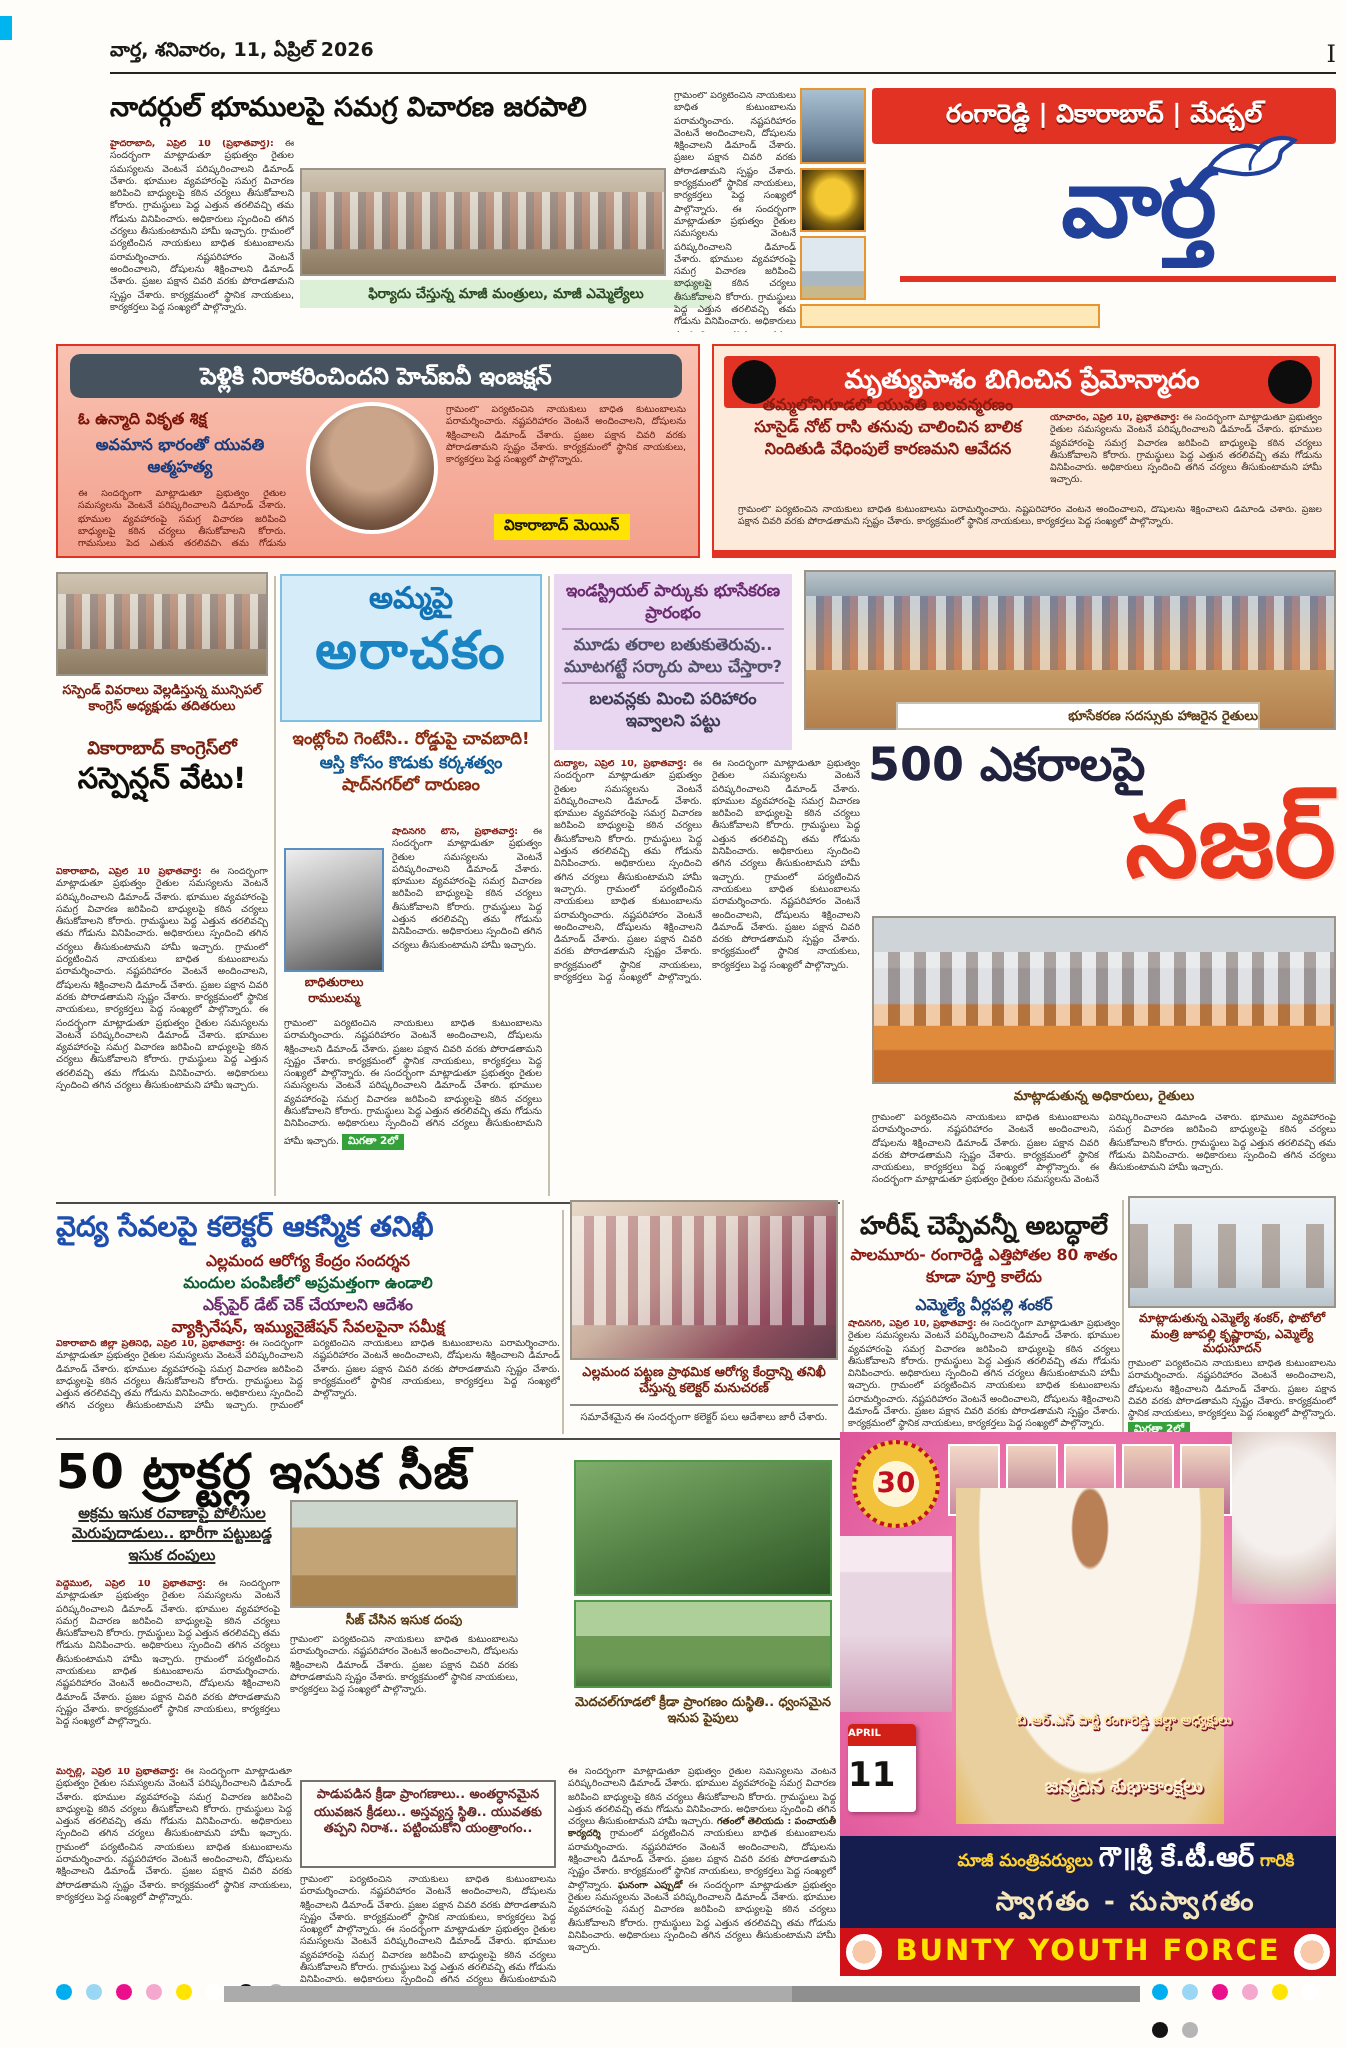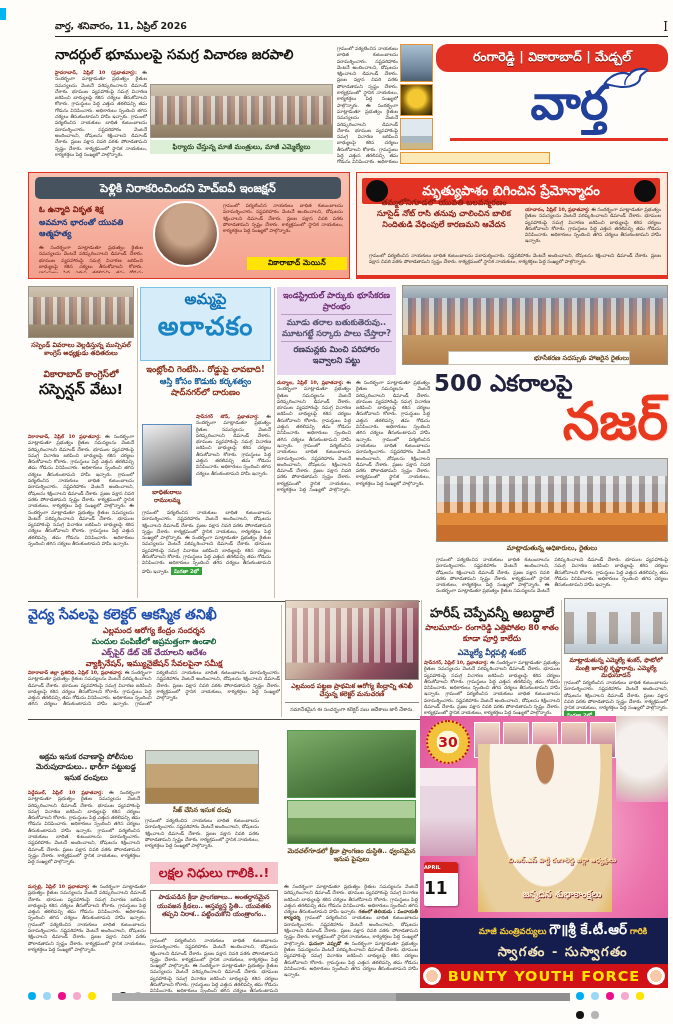--- a/index.html
+++ b/index.html
@@ -31,61 +31,61 @@
   <div class="abs" style="left:55px;top:20px;width:613px;height:16px;border-bottom:1.8px solid #26241f;display:flex;justify-content:space-between;align-items:flex-start;">
     <span style="font-size:9.5px;font-weight:bold;color:#1c1a15;">వార్త, శనివారం, 11, ఏప్రిల్ 2026</span>
     <span style="font-family:'DejaVu Serif',serif;font-size:12px;color:#1c1a15;">I</span>
   </div>
 
   <div class="abs ph" style="left:400px;top:44px;width:33px;height:38px;border:1.5px solid #e8952f;background:linear-gradient(180deg,#a9c0d2,#6e8499 70%,#4d6072);"></div>
   <div class="abs ph" style="left:400px;top:84px;width:33px;height:32px;border:1.5px solid #e8952f;background:radial-gradient(circle at 50% 45%,#f4c832 0 38%,#8a6a10 60%,#1e1a10 100%);"></div>
   <div class="abs ph" style="left:400px;top:118px;width:33px;height:32px;border:1.5px solid #e8952f;background:linear-gradient(180deg,#dfe8ee 0 55%,#aab8c2 56% 80%,#c9b98a 81% 100%);"></div>
   <div class="abs" style="left:400px;top:152px;width:150px;height:12px;background:#fde9b8;border:1px solid #e8952f;box-sizing:border-box;"></div>
 
-  <div class="abs" style="left:436px;top:44px;width:232px;height:28px;background:#e13224;border-radius:12px;display:flex;align-items:center;justify-content:center;">
+  <div class="abs" style="left:436px;top:44px;width:232px;height:28px;background:#e13224;border-radius:2px;display:flex;align-items:center;justify-content:center;">
     <span style="color:#fff;font-weight:bold;font-size:12.5px;text-shadow:0 1px 0 #7a1408;">రంగారెడ్డి | వికారాబాద్ | మేడ్చల్</span>
   </div>
   <div class="abs" style="left:470px;top:68px;width:198px;height:70px;text-align:center;">
     <span style="font-size:48px;font-weight:900;color:#21409a;letter-spacing:-1px;line-height:68px;">వార్త</span>
   </div>
   <svg class="abs" viewBox="0 0 60 34" style="left:598px;top:64px;width:56px;height:30px;">
     <path d="M6 22 C14 10 28 8 34 12 C38 6 48 4 54 7 C50 11 46 12 46 15 C46 22 36 27 24 26 C16 25 10 24 6 22 Z" fill="#fff" stroke="#21409a" stroke-width="2.4"></path>
     <path d="M34 12 C30 16 28 20 29 24" fill="none" stroke="#21409a" stroke-width="1.6"></path>
   </svg>
   <div class="abs" style="left:450px;top:138px;width:218px;height:2.6px;background:#e13224;"></div>
 
   <div class="abs" style="left:55px;top:46px;width:280px;height:20px;font-size:13.5px;font-weight:900;color:#14120e;">నాదర్గుల్ భూములపై సమగ్ర విచారణ జరపాలి</div>
   <div class="abs t" style="left:55px;top:70px;width:92px;height:96px;">
     <b class="dl">హైదరాబాద్, ఏప్రిల్ 10 (ప్రభాతవార్త):</b>
     <span>ఈ సందర్భంగా మాట్లాడుతూ ప్రభుత్వం రైతుల సమస్యలను వెంటనే పరిష్కరించాలని డిమాండ్ చేశారు. భూముల వ్యవహారంపై సమగ్ర విచారణ జరిపించి బాధ్యులపై కఠిన చర్యలు తీసుకోవాలని కోరారు. గ్రామస్థులు పెద్ద ఎత్తున తరలివచ్చి తమ గోడును వినిపించారు. అధికారులు స్పందించి తగిన చర్యలు తీసుకుంటామని హామీ ఇచ్చారు.</span>
     <span>గ్రామంలో పర్యటించిన నాయకులు బాధిత కుటుంబాలను పరామర్శించారు. నష్టపరిహారం వెంటనే అందించాలని, దోషులను శిక్షించాలని డిమాండ్ చేశారు. ప్రజల పక్షాన చివరి వరకు పోరాడతామని స్పష్టం చేశారు. కార్యక్రమంలో స్థానిక నాయకులు, కార్యకర్తలు పెద్ద సంఖ్యలో పాల్గొన్నారు.</span>
   </div>
   <div class="abs ph people" style="left:150px;top:84px;width:183px;height:54px;"></div>
-  <div class="abs" style="left:150px;top:140px;width:183px;height:14px;background:#dcefd7;font-size:6.8px;font-weight:bold;color:#2b4a22;text-align:center;line-height:14px;">
+  <div class="abs" style="left:150px;top:140px;width:206px;height:14px;background:#dcefd7;font-size:6.8px;font-weight:bold;color:#2b4a22;text-align:center;line-height:14px;">
     <span>ఫిర్యాదు చేస్తున్న మాజీ మంత్రులు, మాజీ ఎమ్మెల్యేలు</span>
   </div>
   <div class="abs t" style="left:337px;top:46px;width:61px;height:120px;">
     <span>గ్రామంలో పర్యటించిన నాయకులు బాధిత కుటుంబాలను పరామర్శించారు. నష్టపరిహారం వెంటనే అందించాలని, దోషులను శిక్షించాలని డిమాండ్ చేశారు. ప్రజల పక్షాన చివరి వరకు పోరాడతామని స్పష్టం చేశారు. కార్యక్రమంలో స్థానిక నాయకులు, కార్యకర్తలు పెద్ద సంఖ్యలో పాల్గొన్నారు.</span>
     <span>ఈ సందర్భంగా మాట్లాడుతూ ప్రభుత్వం రైతుల సమస్యలను వెంటనే పరిష్కరించాలని డిమాండ్ చేశారు. భూముల వ్యవహారంపై సమగ్ర విచారణ జరిపించి బాధ్యులపై కఠిన చర్యలు తీసుకోవాలని కోరారు. గ్రామస్థులు పెద్ద ఎత్తున తరలివచ్చి తమ గోడును వినిపించారు. అధికారులు స్పందించి తగిన చర్యలు తీసుకుంటామని హామీ ఇచ్చారు.</span>
   </div>
 
   <div class="abs" style="left:28px;top:172px;width:322px;height:107px;border:1.8px solid #e13224;box-sizing:border-box;background:linear-gradient(180deg,#f9c2b2,#f3a08c);">
     <div class="abs" style="left:6px;top:4px;width:306px;height:22px;background:#46535e;border-radius:5px;text-align:center;">
       <span style="color:#fff;font-weight:900;font-size:11.5px;line-height:22px;">పెళ్లికి నిరాకరించిందని హెచ్ఐవీ ఇంజక్షన్</span>
     </div>
     <div class="abs" style="left:10px;top:32px;width:102px;font-size:8px;font-weight:900;color:#7a1408;">ఓ ఉన్మాది వికృత శిక్ష</div>
-    <div class="abs" style="left:10px;top:45px;width:102px;font-size:8px;font-weight:900;color:#163a7e;line-height:1.35;">అవమాన భారంతో యువతి ఆత్మహత్య</div>
+    <div class="abs" style="left:10px;top:45px;width:102px;font-size:8px;font-weight:900;color:#163a7e;line-height:1.35;text-align:center;">అవమాన భారంతో యువతి ఆత్మహత్య</div>
     <div class="abs t" style="left:10px;top:72px;width:104px;height:28px;color:#5c150b;">
       <span>ఈ సందర్భంగా మాట్లాడుతూ ప్రభుత్వం రైతుల సమస్యలను వెంటనే పరిష్కరించాలని డిమాండ్ చేశారు. భూముల వ్యవహారంపై సమగ్ర విచారణ జరిపించి బాధ్యులపై కఠిన చర్యలు తీసుకోవాలని కోరారు. గ్రామస్థులు పెద్ద ఎత్తున తరలివచ్చి తమ గోడును వినిపించారు. అధికారులు స్పందించి తగిన చర్యలు తీసుకుంటామని హామీ ఇచ్చారు.</span>
     </div>
     <div class="abs" style="left:124px;top:28px;width:62px;height:62px;border-radius:50%;border:2px solid #fff;background:radial-gradient(circle at 50% 35%,#caa58a 0 40%,#7c5a45 70%,#41302a 100%);"></div>
     <div class="abs t" style="left:194px;top:30px;width:120px;height:52px;color:#5c150b;">
       <span>గ్రామంలో పర్యటించిన నాయకులు బాధిత కుటుంబాలను పరామర్శించారు. నష్టపరిహారం వెంటనే అందించాలని, దోషులను శిక్షించాలని డిమాండ్ చేశారు. ప్రజల పక్షాన చివరి వరకు పోరాడతామని స్పష్టం చేశారు. కార్యక్రమంలో స్థానిక నాయకులు, కార్యకర్తలు పెద్ద సంఖ్యలో పాల్గొన్నారు.</span>
     </div>
-    <div class="abs" style="left:218px;top:84px;background:#ffe403;color:#181408;font-size:7.5px;font-weight:bold;padding:1px 21px;">
+    <div class="abs" style="left:218px;top:84px;background:#ffe403;color:#181408;font-size:7.5px;font-weight:bold;padding:1px 5px;">
       <span>వికారాబాద్ మెయిన్</span>
     </div>
   </div>
 
   <div class="abs" style="left:356px;top:172px;width:312px;height:107px;background:#fdeadb;border:1px solid #e13224;border-bottom:4.5px solid #e13224;box-sizing:border-box;">
     <div class="abs" style="left:5px;top:5px;width:298px;height:26px;background:#e13224;border-radius:2px;text-align:center;">
       <span style="color:#fff;font-weight:900;font-size:13px;line-height:26px;">మృత్యుపాశం బిగించిన ప్రేమోన్మాదం</span>
     </div>
     <div class="abs" style="left:9px;top:7px;width:22px;height:22px;border-radius:50%;background:#0d0d0d;"></div>
     <div class="abs" style="left:277px;top:7px;width:22px;height:22px;border-radius:50%;background:#0d0d0d;"></div>
@@ -134,21 +134,21 @@
   </div>
   <div class="abs t" style="left:142px;top:510px;width:129px;height:76px;">
     <span>గ్రామంలో పర్యటించిన నాయకులు బాధిత కుటుంబాలను పరామర్శించారు. నష్టపరిహారం వెంటనే అందించాలని, దోషులను శిక్షించాలని డిమాండ్ చేశారు. ప్రజల పక్షాన చివరి వరకు పోరాడతామని స్పష్టం చేశారు. కార్యక్రమంలో స్థానిక నాయకులు, కార్యకర్తలు పెద్ద సంఖ్యలో పాల్గొన్నారు.</span>
     <span>ఈ సందర్భంగా మాట్లాడుతూ ప్రభుత్వం రైతుల సమస్యలను వెంటనే పరిష్కరించాలని డిమాండ్ చేశారు. భూముల వ్యవహారంపై సమగ్ర విచారణ జరిపించి బాధ్యులపై కఠిన చర్యలు తీసుకోవాలని కోరారు. గ్రామస్థులు పెద్ద ఎత్తున తరలివచ్చి తమ గోడును వినిపించారు. అధికారులు స్పందించి తగిన చర్యలు తీసుకుంటామని హామీ ఇచ్చారు.</span>
     <span class="grntag">మిగతా 2లో</span>
   </div>
 
   <div class="abs" style="left:277px;top:287px;width:119px;height:88px;background:#e9d6f0;box-sizing:border-box;padding:3px 4px;text-align:center;">
     <div style="font-size:8.2px;font-weight:900;color:#6b2a70;line-height:1.35;border-bottom:0.6px solid #b89ac2;padding-bottom:2px;">ఇండస్ట్రియల్ పార్కుకు భూసేకరణ ప్రారంభం</div>
     <div style="font-size:8.2px;font-weight:900;color:#50506a;line-height:1.35;border-bottom:0.6px solid #b89ac2;padding:2px 0;">మూడు తరాల బతుకుతెరువు.. మూటగట్టే సర్కారు పాలు చేస్తారా?</div>
-    <div style="font-size:8.2px;font-weight:900;color:#3a3a52;line-height:1.35;padding-top:2px;">రణమన్లకు మించి పరిహారం ఇవ్వాలని పట్టు</div>
+    <div style="font-size:8.2px;font-weight:900;color:#3a3a52;line-height:1.35;padding-top:2px;">బలవన్లకు మించి పరిహారం ఇవ్వాలని పట్టు</div>
   </div>
   <div class="abs t c2" style="left:277px;top:380px;width:153px;height:218px;">
     <b class="dl">దుద్యాల, ఏప్రిల్ 10, ప్రభాతవార్త:</b>
     <span>ఈ సందర్భంగా మాట్లాడుతూ ప్రభుత్వం రైతుల సమస్యలను వెంటనే పరిష్కరించాలని డిమాండ్ చేశారు. భూముల వ్యవహారంపై సమగ్ర విచారణ జరిపించి బాధ్యులపై కఠిన చర్యలు తీసుకోవాలని కోరారు. గ్రామస్థులు పెద్ద ఎత్తున తరలివచ్చి తమ గోడును వినిపించారు. అధికారులు స్పందించి తగిన చర్యలు తీసుకుంటామని హామీ ఇచ్చారు.</span>
     <span>గ్రామంలో పర్యటించిన నాయకులు బాధిత కుటుంబాలను పరామర్శించారు. నష్టపరిహారం వెంటనే అందించాలని, దోషులను శిక్షించాలని డిమాండ్ చేశారు. ప్రజల పక్షాన చివరి వరకు పోరాడతామని స్పష్టం చేశారు. కార్యక్రమంలో స్థానిక నాయకులు, కార్యకర్తలు పెద్ద సంఖ్యలో పాల్గొన్నారు.</span>
     <span>ఈ సందర్భంగా మాట్లాడుతూ ప్రభుత్వం రైతుల సమస్యలను వెంటనే పరిష్కరించాలని డిమాండ్ చేశారు. భూముల వ్యవహారంపై సమగ్ర విచారణ జరిపించి బాధ్యులపై కఠిన చర్యలు తీసుకోవాలని కోరారు. గ్రామస్థులు పెద్ద ఎత్తున తరలివచ్చి తమ గోడును వినిపించారు. అధికారులు స్పందించి తగిన చర్యలు తీసుకుంటామని హామీ ఇచ్చారు.</span>
     <span>గ్రామంలో పర్యటించిన నాయకులు బాధిత కుటుంబాలను పరామర్శించారు. నష్టపరిహారం వెంటనే అందించాలని, దోషులను శిక్షించాలని డిమాండ్ చేశారు. ప్రజల పక్షాన చివరి వరకు పోరాడతామని స్పష్టం చేశారు. కార్యక్రమంలో స్థానిక నాయకులు, కార్యకర్తలు పెద్ద సంఖ్యలో పాల్గొన్నారు.</span>
   </div>
 
   <div class="abs ph" style="left:402px;top:285px;width:266px;height:80px;background-image:
@@ -209,35 +209,33 @@
          repeating-linear-gradient(90deg, rgba(120,90,70,.45) 0 9px, rgba(255,255,255,.1) 9px 22px),
          linear-gradient(180deg,#eef3f7,#dce4ea 60%,#b9c4cc);
          background-size:100% 60%,100% 100%;background-position:0 60%,0 0;background-repeat:no-repeat;"></div>
   <div class="abs cap" style="left:564px;top:656px;width:104px;font-size:6px;">మాట్లాడుతున్న ఎమ్మెల్యే శంకర్, ఫొటోలో మంత్రి జూపల్లి కృష్ణారావు, ఎమ్మెల్యే మధుసూదన్</div>
   <div class="abs t" style="left:564px;top:680px;width:104px;height:50px;">
     <span>గ్రామంలో పర్యటించిన నాయకులు బాధిత కుటుంబాలను పరామర్శించారు. నష్టపరిహారం వెంటనే అందించాలని, దోషులను శిక్షించాలని డిమాండ్ చేశారు. ప్రజల పక్షాన చివరి వరకు పోరాడతామని స్పష్టం చేశారు. కార్యక్రమంలో స్థానిక నాయకులు, కార్యకర్తలు పెద్ద సంఖ్యలో పాల్గొన్నారు.</span>
     <span class="grntag">మిగతా 2లో</span>
   </div>
 
   <div class="abs hl" style="left:28px;top:719px;width:392px;"></div>
-  <div class="abs sub" style="left:30px;top:752px;width:112px;font-size:7.4px;color:#2c2a26;">అక్రమ ఇసుక రవాణాపై పోలీసుల మెరుపుదాడులు.. భారీగా పట్టుబడ్డ ఇసుక దంపులు</div>
+  <div class="abs" style="left:28px;top:722px;width:332px;font-size:24px;font-weight:900;color:#0d0c0a;letter-spacing:0.5px;">50 ట్రాక్టర్ల ఇసుక సీజ్</div>
+  <div class="abs sub" style="left:30px;top:752px;width:112px;font-size:7.4px;color:#2c2a26;text-decoration:underline;">అక్రమ ఇసుక రవాణాపై పోలీసుల మెరుపుదాడులు.. భారీగా పట్టుబడ్డ ఇసుక దంపులు</div>
   <div class="abs t" style="left:28px;top:790px;width:112px;height:90px;">
     <b class="dl">పెద్దేముల్, ఏప్రిల్ 10 ప్రభాతవార్త:</b>
     <span>ఈ సందర్భంగా మాట్లాడుతూ ప్రభుత్వం రైతుల సమస్యలను వెంటనే పరిష్కరించాలని డిమాండ్ చేశారు. భూముల వ్యవహారంపై సమగ్ర విచారణ జరిపించి బాధ్యులపై కఠిన చర్యలు తీసుకోవాలని కోరారు. గ్రామస్థులు పెద్ద ఎత్తున తరలివచ్చి తమ గోడును వినిపించారు. అధికారులు స్పందించి తగిన చర్యలు తీసుకుంటామని హామీ ఇచ్చారు.</span>
     <span>గ్రామంలో పర్యటించిన నాయకులు బాధిత కుటుంబాలను పరామర్శించారు. నష్టపరిహారం వెంటనే అందించాలని, దోషులను శిక్షించాలని డిమాండ్ చేశారు. ప్రజల పక్షాన చివరి వరకు పోరాడతామని స్పష్టం చేశారు. కార్యక్రమంలో స్థానిక నాయకులు, కార్యకర్తలు పెద్ద సంఖ్యలో పాల్గొన్నారు.</span>
   </div>
   <div class="abs ph" style="left:145px;top:750px;width:114px;height:54px;background:linear-gradient(180deg,#cdd6cd 0 24%,#c2a477 25% 70%,#a9834f 71% 100%);"></div>
   <div class="abs cap" style="left:145px;top:806px;width:114px;font-size:6.4px;color:#5c3b10;">సీజ్ చేసిన ఇసుక దంపు</div>
   <div class="abs t" style="left:145px;top:818px;width:114px;height:40px;">
     <span>గ్రామంలో పర్యటించిన నాయకులు బాధిత కుటుంబాలను పరామర్శించారు. నష్టపరిహారం వెంటనే అందించాలని, దోషులను శిక్షించాలని డిమాండ్ చేశారు. ప్రజల పక్షాన చివరి వరకు పోరాడతామని స్పష్టం చేశారు. కార్యక్రమంలో స్థానిక నాయకులు, కార్యకర్తలు పెద్ద సంఖ్యలో పాల్గొన్నారు.</span>
   </div>
 
-  <div class="abs" style="left:150px;top:862px;width:128px;height:22px;background:#f6c3cb;text-align:center;">
-    <span style="font-size:12.5px;font-weight:900;color:#b01225;line-height:22px;">లక్షల నిధులు గాలికి..!</span>
-  </div>
   <div class="abs t" style="left:28px;top:884px;width:118px;height:122px;">
     <b class="dl">మర్పల్లి, ఏప్రిల్ 10 ప్రభాతవార్త:</b>
     <span>ఈ సందర్భంగా మాట్లాడుతూ ప్రభుత్వం రైతుల సమస్యలను వెంటనే పరిష్కరించాలని డిమాండ్ చేశారు. భూముల వ్యవహారంపై సమగ్ర విచారణ జరిపించి బాధ్యులపై కఠిన చర్యలు తీసుకోవాలని కోరారు. గ్రామస్థులు పెద్ద ఎత్తున తరలివచ్చి తమ గోడును వినిపించారు. అధికారులు స్పందించి తగిన చర్యలు తీసుకుంటామని హామీ ఇచ్చారు.</span>
     <span>గ్రామంలో పర్యటించిన నాయకులు బాధిత కుటుంబాలను పరామర్శించారు. నష్టపరిహారం వెంటనే అందించాలని, దోషులను శిక్షించాలని డిమాండ్ చేశారు. ప్రజల పక్షాన చివరి వరకు పోరాడతామని స్పష్టం చేశారు. కార్యక్రమంలో స్థానిక నాయకులు, కార్యకర్తలు పెద్ద సంఖ్యలో పాల్గొన్నారు.</span>
   </div>
   <div class="abs" style="left:150px;top:890px;width:128px;height:44px;border:0.8px solid #77736b;box-sizing:border-box;padding:2px;font-size:6.4px;font-weight:800;color:#6b2a2a;text-align:center;line-height:1.35;">
     <span>పాడుపడిన క్రీడా ప్రాంగణాలు.. అంతర్ధానమైన యువజన క్రీడలు.. అస్తవ్యస్త స్థితి.. యువతకు తప్పని నిరాశ.. పట్టించుకోని యంత్రాంగం..</span>
   </div>
   <div class="abs t" style="left:150px;top:938px;width:128px;height:68px;">
     <span>గ్రామంలో పర్యటించిన నాయకులు బాధిత కుటుంబాలను పరామర్శించారు. నష్టపరిహారం వెంటనే అందించాలని, దోషులను శిక్షించాలని డిమాండ్ చేశారు. ప్రజల పక్షాన చివరి వరకు పోరాడతామని స్పష్టం చేశారు. కార్యక్రమంలో స్థానిక నాయకులు, కార్యకర్తలు పెద్ద సంఖ్యలో పాల్గొన్నారు.</span>

